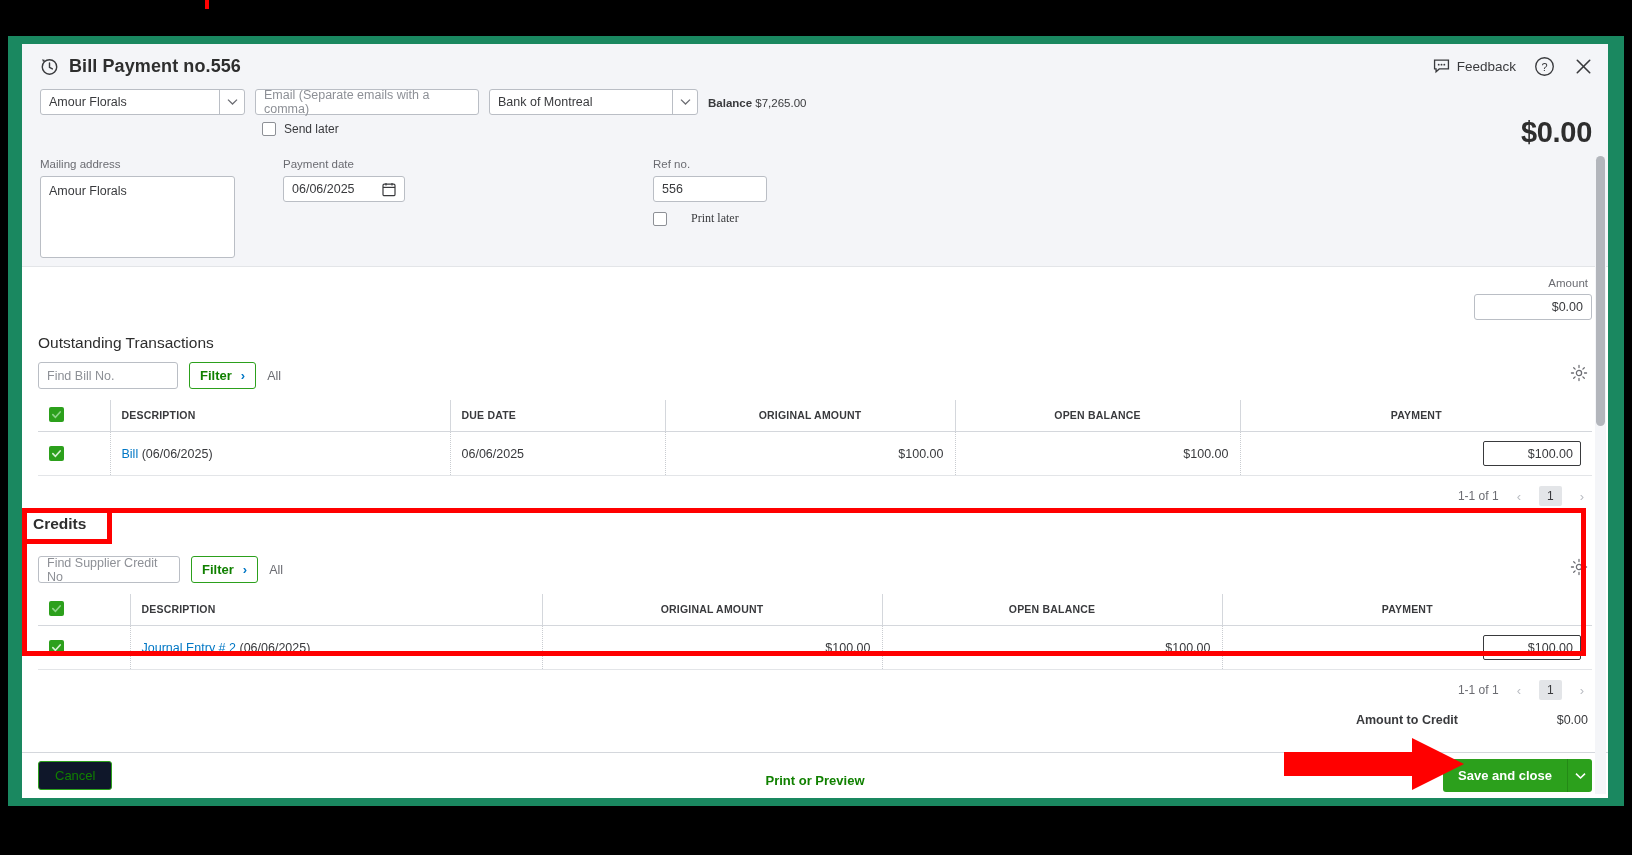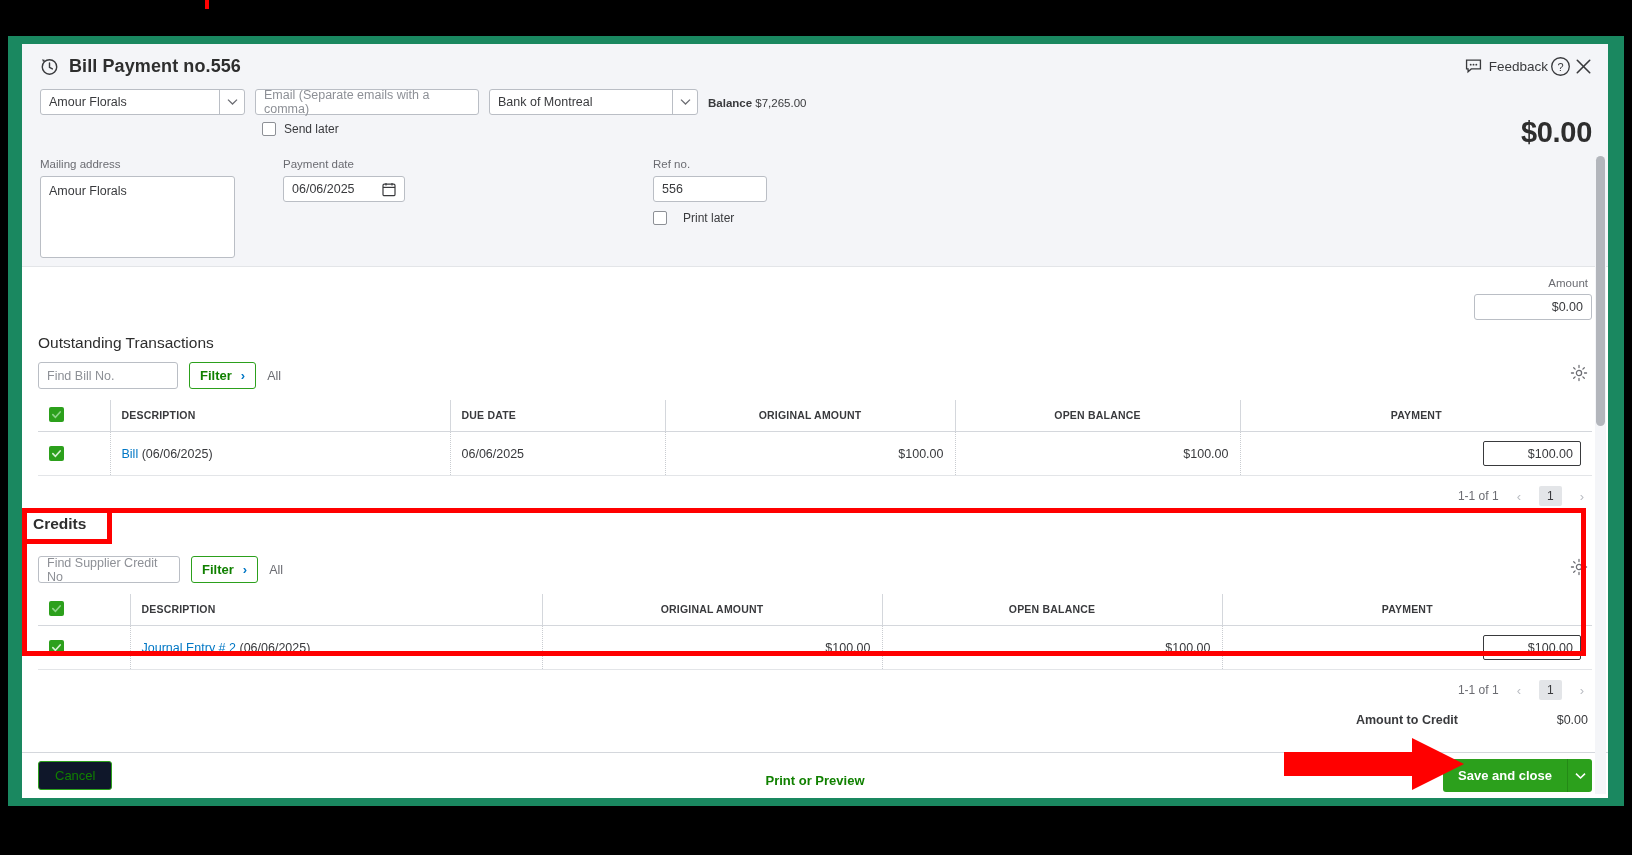--- a/index.html
+++ b/index.html
@@ -29,21 +29,21 @@
     background: #f4f5f8;
     padding: 12px 16px 8px 18px;
     position: relative;
     border-bottom: 1px solid #e3e5e8;
   }
   .hdr-title-row { display: flex; align-items: center; gap: 10px; }
   .clock-icon { width: 19px; height: 19px; flex: 0 0 auto; }
   .hdr-title { font-size: 18px; font-weight: bold; color: #2e2e2e; letter-spacing: .1px; }
   .hdr-right {
     position: absolute; right: 14px; top: 12px;
-    display: flex; align-items: center; gap: 2px;
+    display: flex; align-items: center; gap: 18px;
   }
   .feedback { display: flex; align-items: center; gap: 7px; font-size: 13.5px; color: #393a3d; cursor: pointer; }
   .bubble-icon { width: 17px; height: 15px; }
   .help-icon, .close-icon { width: 21px; height: 21px; cursor: pointer; }
   .amount-big {
     position: absolute; right: 16px; top: 72px;
     font-size: 29px; font-weight: bold; color: #2e2e2e; letter-spacing: -.3px;
   }
 
   
@@ -75,21 +75,21 @@
   .fld-label { font-size: 11.5px; color: #6b6c72; margin-bottom: 6px; }
   .addr-col { width: 205px; }
   .addr-box {
     width: 195px; height: 82px; border: 1px solid #babec5; background: #fff;
     border-radius: 3px; font-size: 12.5px; color: #393a3d; padding: 7px 8px;
   }
   .date-col { margin-left: 38px; width: 370px; }
   .date-box { width: 122px; justify-content: space-between; }
   .ref-col { width: 300px; }
   .ref-box { width: 114px; }
-  .ref-chk { display: flex; align-items: center; gap: 16px; margin-top: 9px; }
+  .ref-chk { display: flex; align-items: center; gap: 24px; margin-top: 9px; font-family: Liberation Serif, serif; }
 
   
   .body { flex: 1; background: #fff; position: relative; padding: 0 16px; overflow: hidden; }
   .amt-block { display: flex; flex-direction: column; align-items: flex-end; padding-top: 10px; }
   .amt-lbl { font-size: 11.5px; color: #6b6c72; margin-bottom: 5px; margin-right: 4px; }
   .amt-box { width: 118px; justify-content: flex-end; }
 
   .sec-title { font-size: 15.5px; font-weight: normal; color: #2e2e2e; margin-top: 14px; }
   .filter-row { display: flex; align-items: center; gap: 11px; margin-top: 10px; position: relative; }
   .find-inp { width: 140px; height: 27px; }

